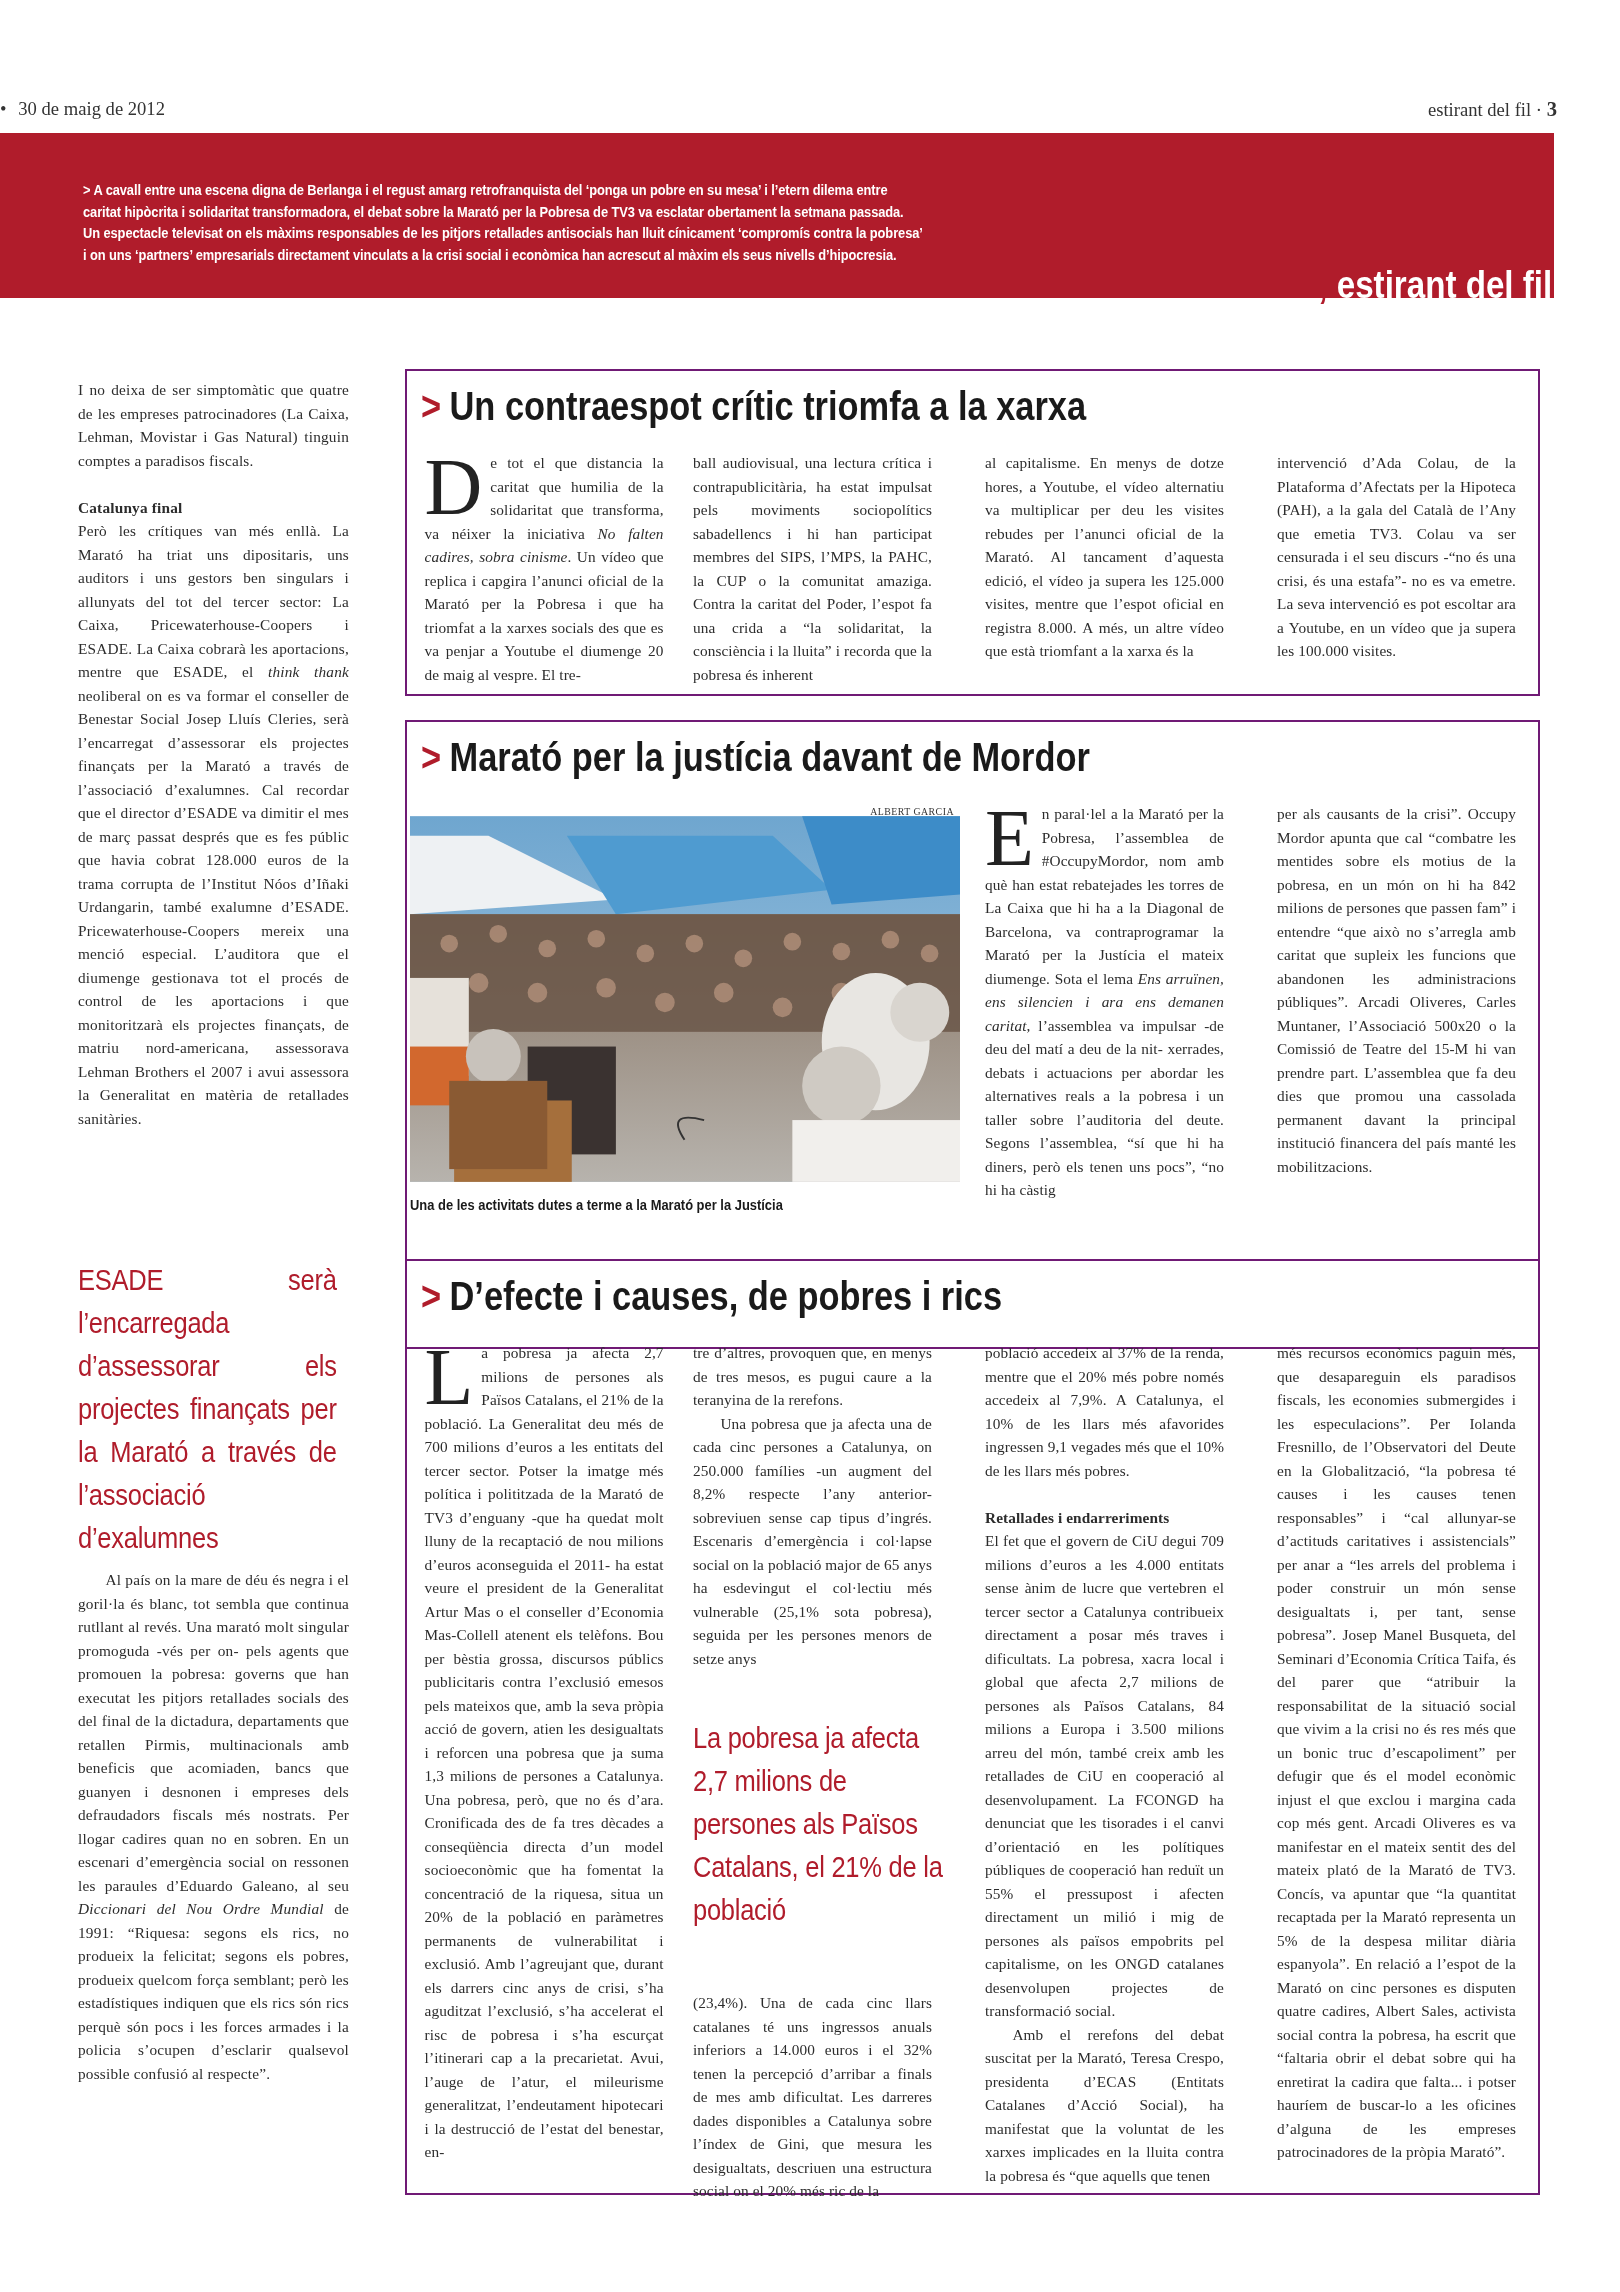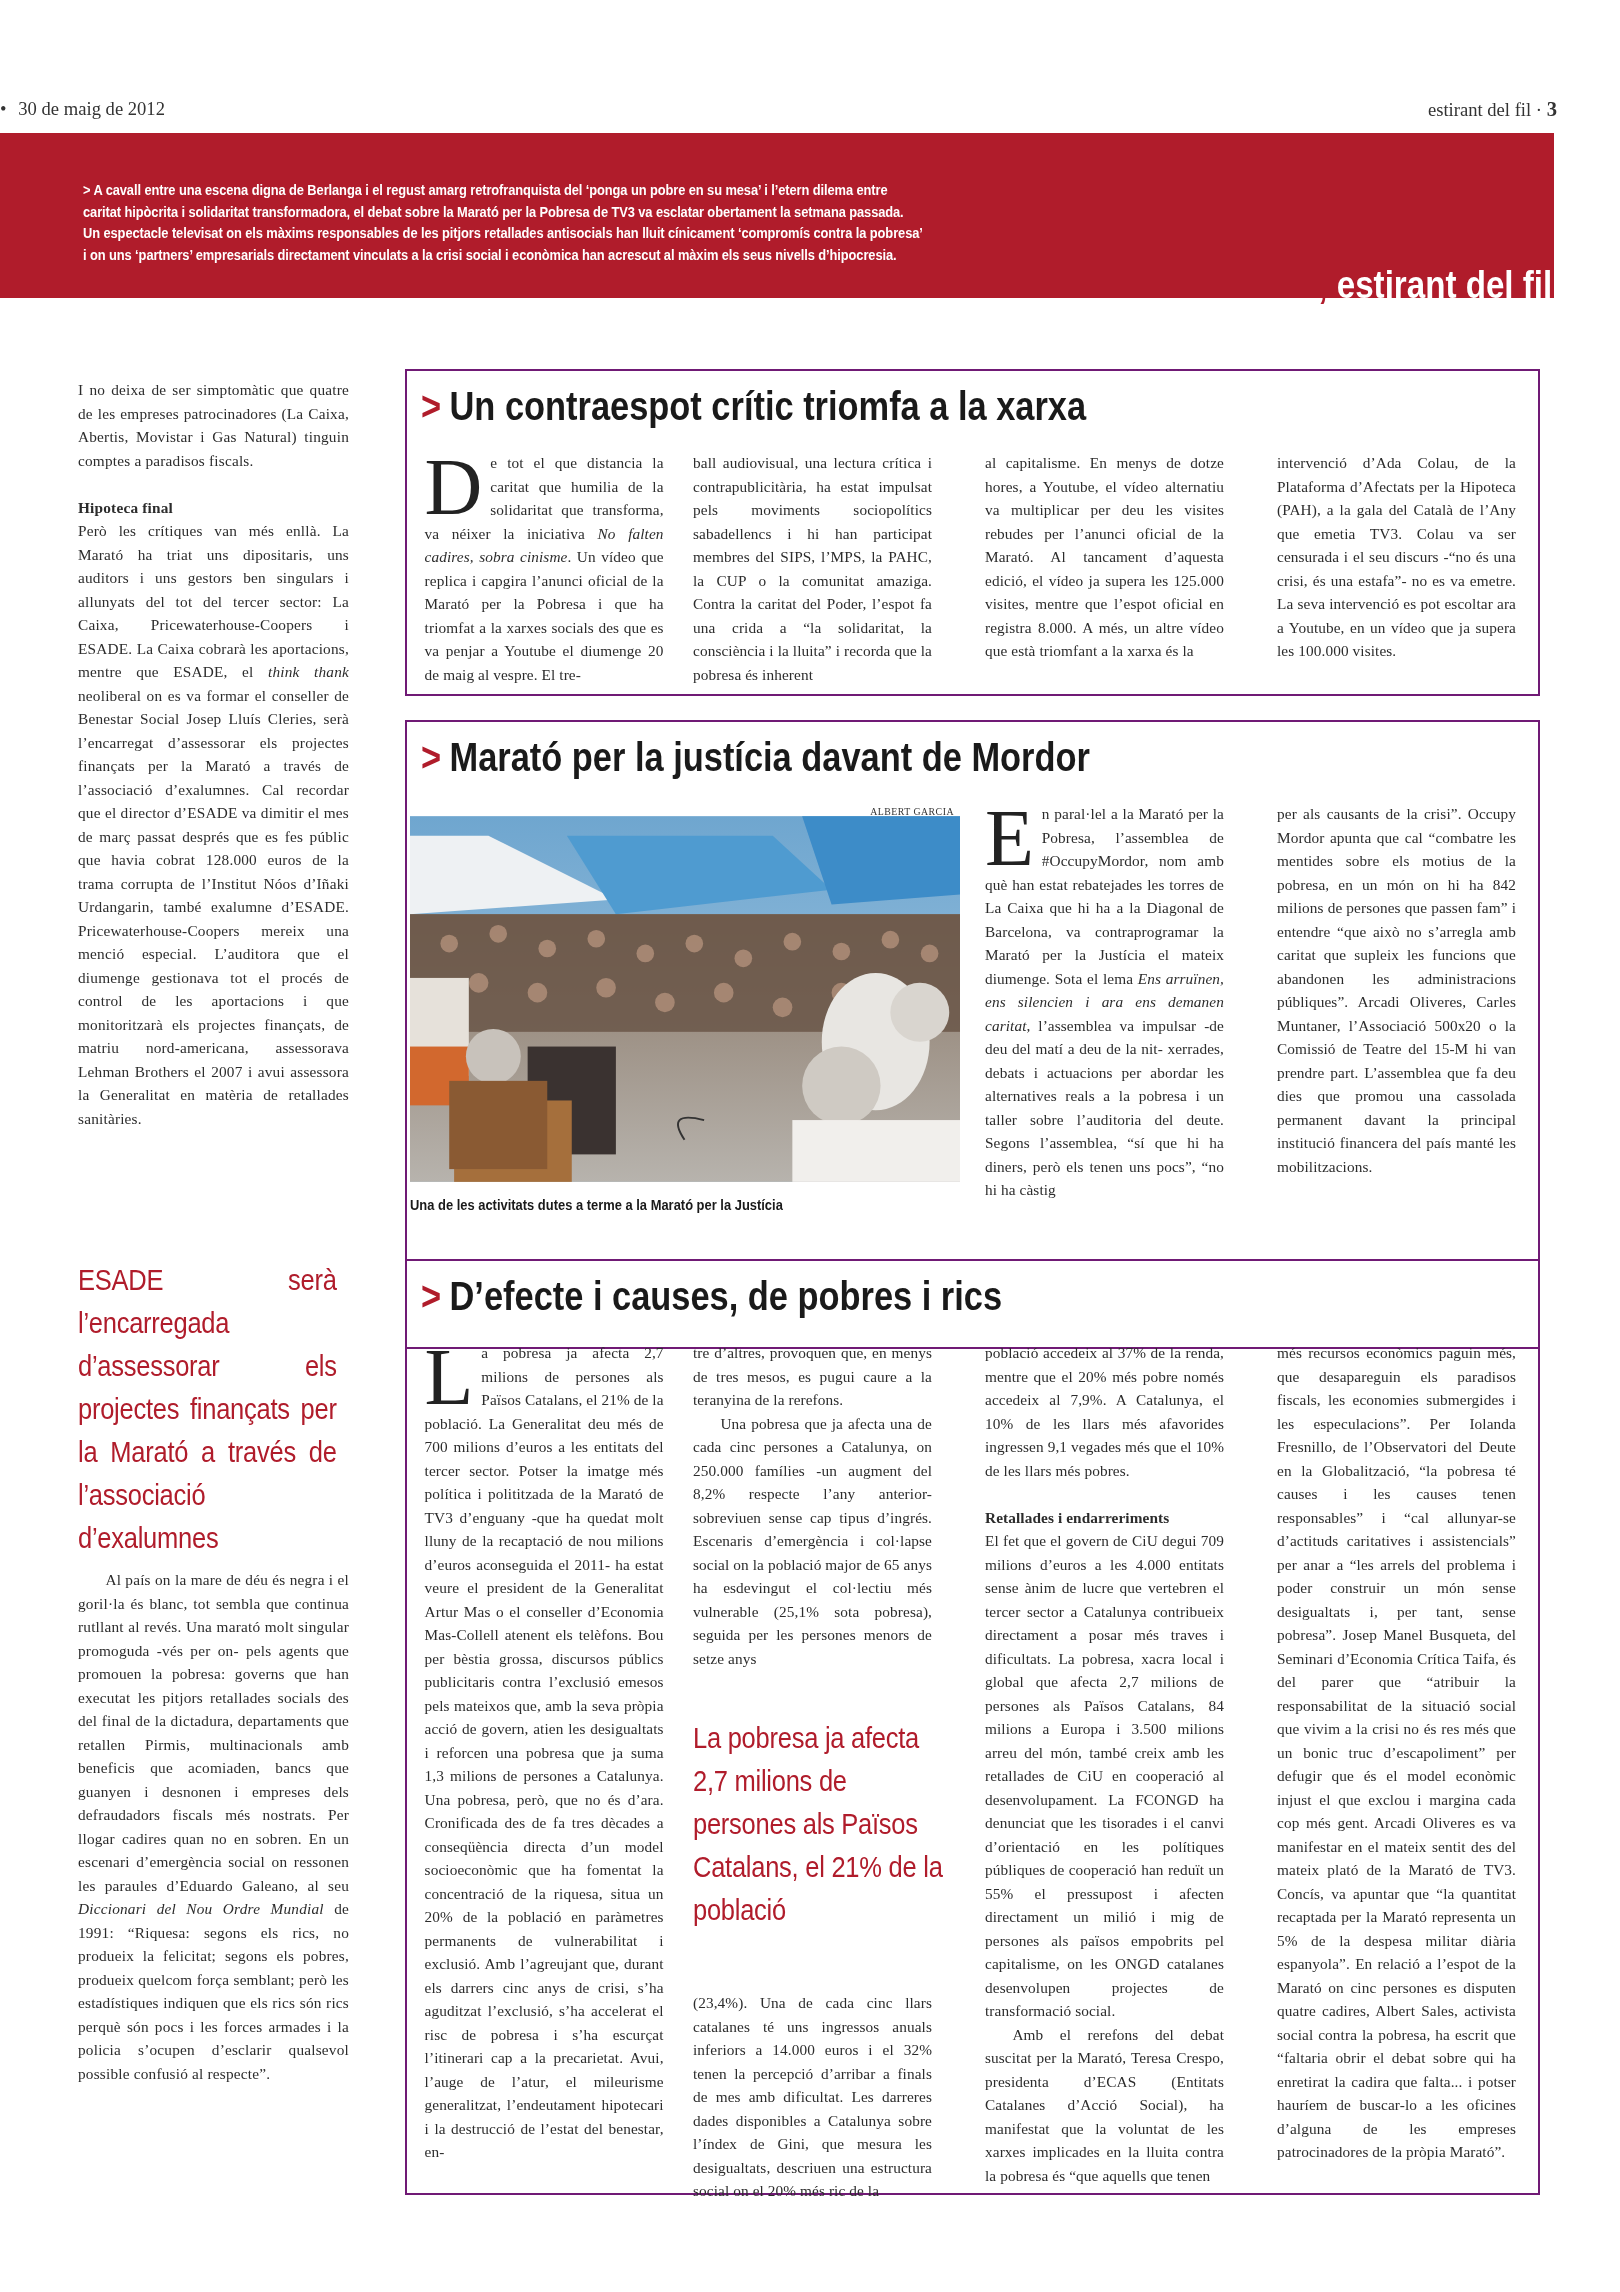--- a/index.html
+++ b/index.html
@@ -56,22 +56,22 @@
 <div class="folio right">
   <span>estirant del fil</span> · <b>3</b>
 </div>
 
 <div class="banner">
   <div class="banner-text">&gt; A cavall entre una escena digna de Berlanga i el regust amarg retrofranquista del ‘ponga un pobre en su mesa’ i l’etern dilema entre caritat hipòcrita i solidaritat transformadora, el debat sobre la Marató per la Pobresa de TV3 va esclatar obertament la setmana passada. Un espectacle televisat on els màxims responsables de les pitjors retallades antisocials han lluit cínicament ‘compromís contra la pobresa’ i on uns ‘partners’ empresarials directament vinculats a la crisi social i econòmica han acrescut al màxim els seus nivells d’hipocresia.</div>
   <div class="banner-brand"><span class="comma">,</span><span> estirant del fil</span></div>
 </div>
 
 <div class="sidecol" style="top:378px;">
-  <p>I no deixa de ser simptomàtic que quatre de les empreses patrocinadores (La Caixa, Abertis, Movistar i Gas Natural) tinguin comptes a paradisos fiscals.</p>
-  <p class="sub">Hipoteca final</p>
+  <p>I no deixa de ser simptomàtic que quatre de les empreses patrocinadores (La Caixa, Lehman, Movistar i Gas Natural) tinguin comptes a paradisos fiscals.</p>
+  <p class="sub">Catalunya final</p>
   <p><span>Però les crítiques van més enllà. La Marató ha triat uns dipositaris, uns auditors i uns gestors ben singulars i allunyats del tot del tercer sector: La Caixa, Pricewaterhouse-Coopers i ESADE. La Caixa cobrarà les aportacions, mentre que ESADE, el </span><i>think thank</i><span> neoliberal on es va formar el conseller de Benestar Social Josep Lluís Cleries, serà l’encarregat d’assessorar els projectes finançats per la Marató a través de l’associació d’exalumnes. Cal recordar que el director d’ESADE va dimitir el mes de març passat després que es fes públic que havia cobrat 128.000 euros de la trama corrupta de l’Institut Nóos d’Iñaki Urdangarin, també exalumne d’ESADE. Pricewaterhouse-Coopers mereix una menció especial. L’auditora que el diumenge gestionava tot el procés de control de les aportacions i que monitoritzarà els projectes finançats, de matriu nord-americana, assessorava Lehman Brothers el 2007 i avui assessora la Generalitat en matèria de retallades sanitàries.</span></p>
 </div>
 <div class="sidecol pull" style="top:1259px; width:294px;">ESADE serà l’encarregada d’assessorar els projectes finançats per la Marató a través de l’associació d’exalumnes</div>
 <div class="sidecol" style="top:1568px;">
   <p class="indent"><span>Al país on la mare de déu és negra i el goril·la és blanc, tot sembla que continua rutllant al revés. Una marató molt singular promoguda -vés per on- pels agents que promouen la pobresa: governs que han executat les pitjors retallades socials des del final de la dictadura, departaments que retallen Pirmis, multinacionals amb beneficis que acomiaden, bancs que guanyen i desnonen i empreses dels defraudadors fiscals més nostrats. Per llogar cadires quan no en sobren. En un escenari d’emergència social on ressonen les paraules d’Eduardo Galeano, al seu </span><i>Diccionari del Nou Ordre Mundial</i><span> de 1991: “Riquesa: segons els rics, no produeix la felicitat; segons els pobres, produeix quelcom força semblant; però les estadístiques indiquen que els rics són rics perquè són pocs i les forces armades i la policia s’ocupen d’esclarir qualsevol possible confusió al respecte”.</span></p>
 </div>
 
 <div class="box" style="top:369px; height:327px;">
   <h2><span class="chev">&gt;</span><span>Un contraespot crític triomfa a la xarxa</span></h2>
   <div class="col" style="left:17.6px; top:80px;">

